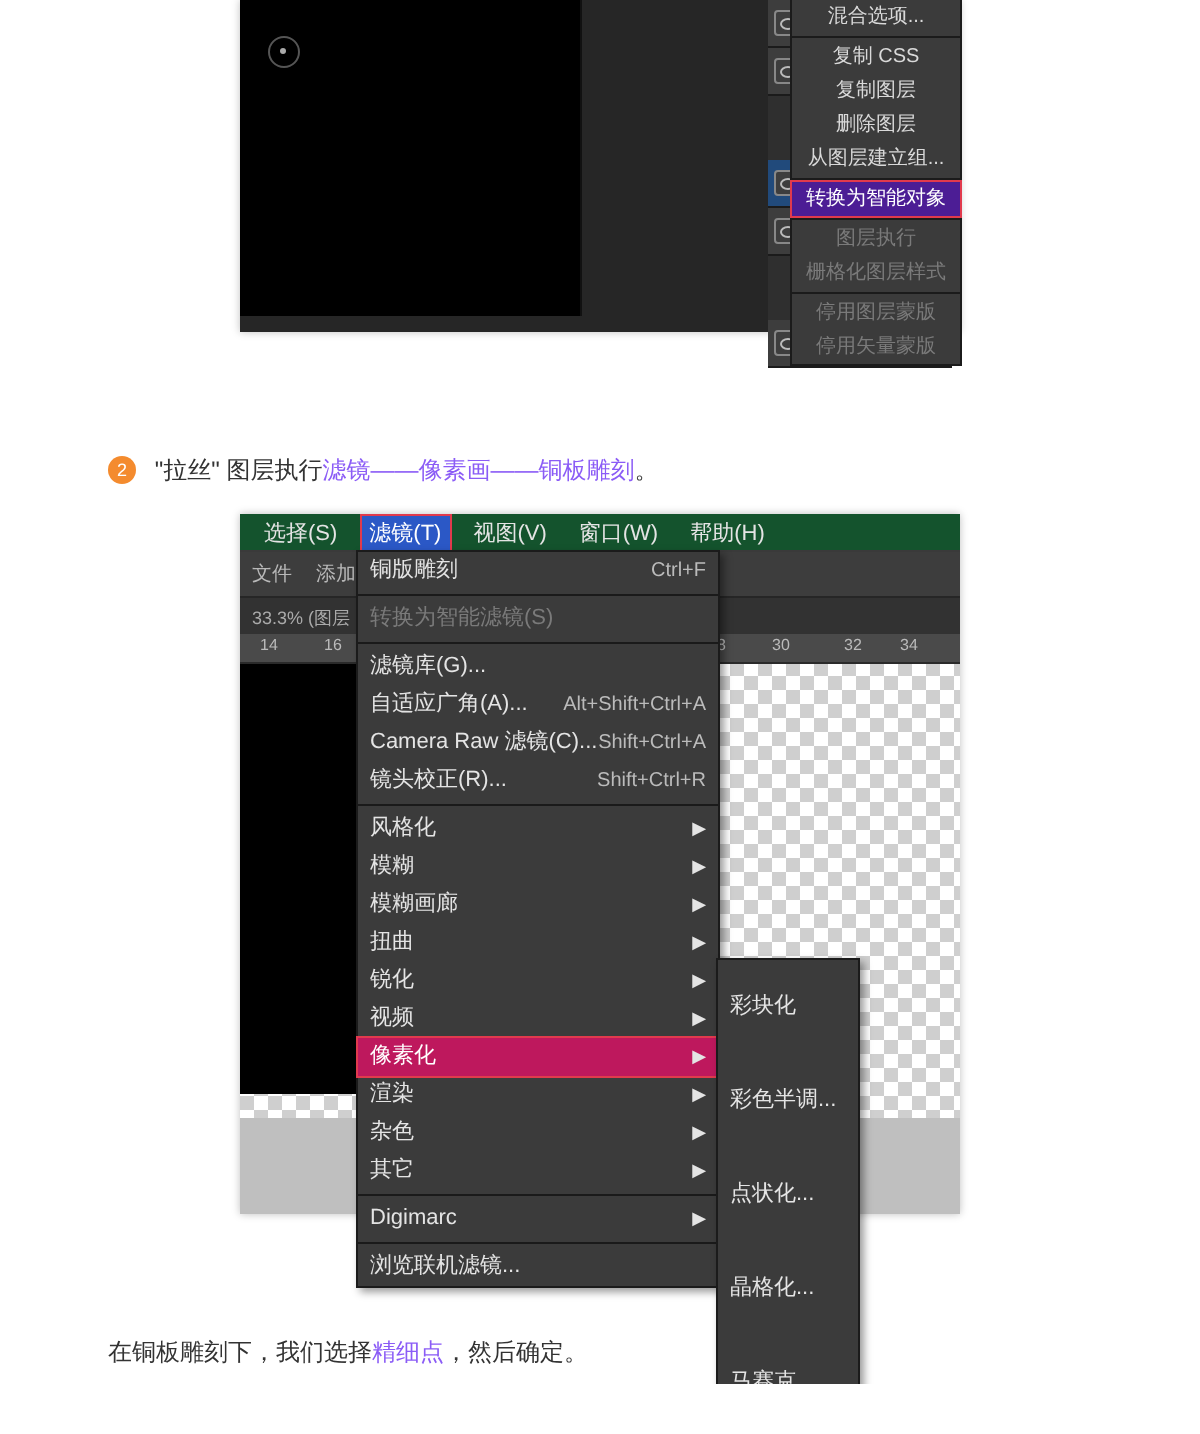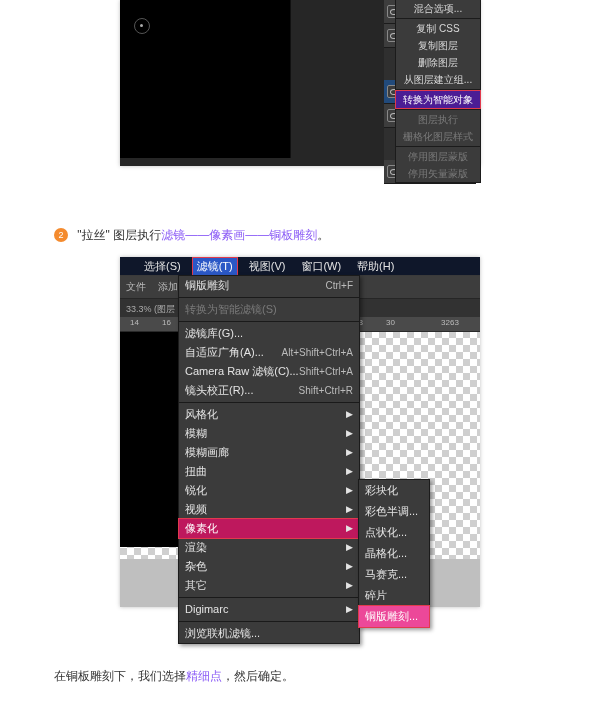--- a/index.html
+++ b/index.html
@@ -130,22 +130,22 @@
   .shot1 .ctx-menu1{right:-1px;top:-1px;width:84px;}
 
   
   .shot2 {
     width: 360px;
     height: 350px;
     background: #535353;
     position: relative;
   }
   .shot2 .menubar{
-    height:18px;background:#0f172a;color:#e4e4e4;font-size:11px;
-    display:flex;align-items:center;gap:8px;padding-left:20px;
+    height:18px;background:#14532d;color:#e4e4e4;font-size:11px;
+    display:flex;align-items:center;gap:8px;padding-left:8px;
     border-bottom:1px solid #3a3a3a;
   }
   .shot2 .menubar span{padding:1px 4px;}
   .shot2 .menubar span.sel{background:#2b58c6;outline:1px solid #e13a4d;color:#fff;}
   .shot2 .toolbar{
     height:22px;background:#3d3d3d;border-bottom:1px solid #262626;
     color:#b8b8b8;font-size:10px;display:flex;align-items:center;
     padding-left:6px;gap:12px;
   }
   .shot2 .tabbar{
@@ -177,21 +177,21 @@
   .fm .mi .arrow{color:#e4e4e4;font-size:9px;}
   .fm .sep{height:1px;background:#1a1a1a;margin:2px 0;}
   .fm .mi.hl{background:#be185d;color:#fff;outline:1px solid #e13a4d;}
 
   .shot2 .sub-menu{
     position:absolute;left:238px;top:222px;width:70px;
     background:#3b3b3b;border:1px solid #1b1b1b;
     font-size:11px;color:#e4e4e4;
     box-shadow:2px 2px 4px rgba(0,0,0,.4);
   }
-  .shot2 .sub-menu .mi{padding:3px 6px;line-height:15px;}
+  .shot2 .sub-menu .mi{padding:16px 6px;line-height:15px;}
   .shot2 .sub-menu .mi.hl{background:#ec4899;color:#fff;outline:1px solid #e13a4d;}
 
   .shot2 .gray-band{
     position:absolute;left:0;right:0;bottom:0;height:48px;
     background:#bfbfbf;
   }
 </style>
 </head>
 <body>
 
@@ -276,22 +276,22 @@
   <div class="ruler-h" id="rulerH">
       <span style="left: 10px;">14</span>
       <span style="left: 42px;">16</span>
       <span style="left: 74px;">18</span>
       <span style="left: 106px;">20</span>
       <span style="left: 138px;">22</span>
       <span style="left: 170px;">24</span>
       <span style="left: 202px;">26</span>
       <span style="left: 234px;">28</span>
       <span style="left: 266px;">30</span>
-      <span style="left: 311px; padding-left: 10px;">32</span>
-      <span style="left: 330px;">63</span>
+      <span style="left: 292px; padding-left: 10px;">32</span>
+      <span style="left: 330px;">34</span>
     </div>
 
   <div class="filter-menu fm" id="filterMenu">
       <div class="mi">
         <span>铜版雕刻</span>
         <span class="sc">Ctrl+F</span>
       </div>
       <div class="sep"></div>
       <div class="mi dim">
         <span>转换为智能滤镜(S)</span>

